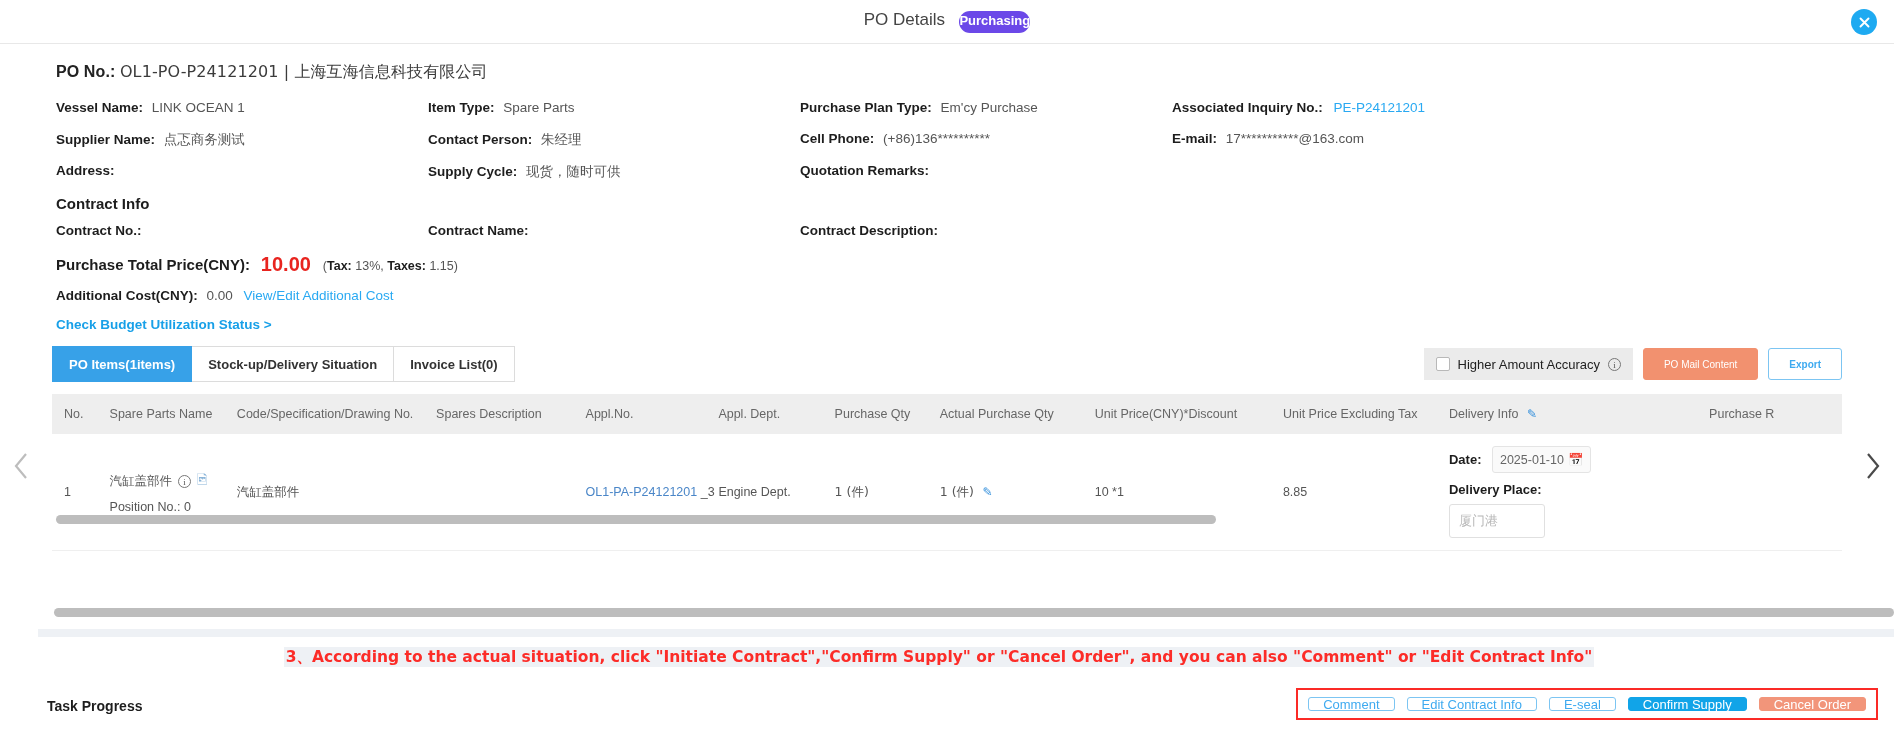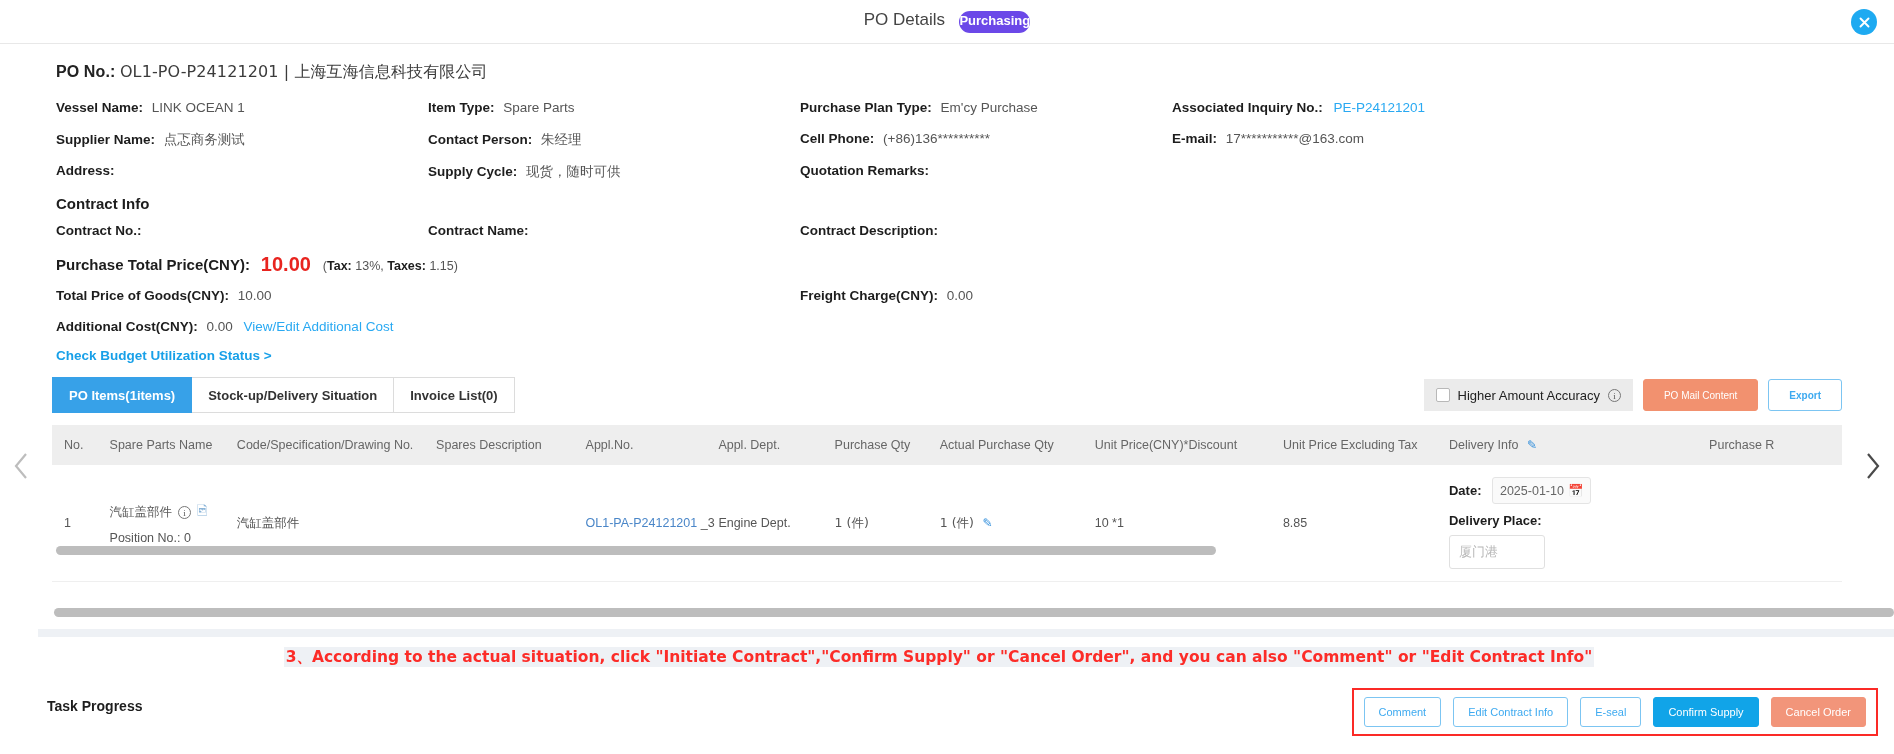--- a/index.html
+++ b/index.html
@@ -224,23 +224,23 @@
     font-size: 14px; font-weight: bold; color: #1d1d1d;
   }
   .action-bar {
     position: absolute; right: 16px; top: 688px;
     display: flex; align-items: center; gap: 12px;
     border: 2px solid #fb2a26;
     padding: 7px 10px;
     background: #fff;
   }
   .abtn {
-    height: 30px; padding: 0 14px;
-    display: flex; align-items: center; justify-content: center;
-    font-size: 11px; border-radius: 3px; cursor: pointer; white-space: nowrap;
+    height: 14px; padding: 0 14px;
+    display: flex; align-items: center; justify-content: center;
+    font-size: 13px; border-radius: 3px; cursor: pointer; white-space: nowrap;
   }
   .abtn.outline { border: 1px solid #7cc5f2; color: #3eaaf0; background: #fff; }
   .abtn.primary { background: #11a4e8; color: #fff; border: 1px solid #11a4e8; }
   .abtn.danger { background: #f2957a; color: #fff; border: 1px solid #f2957a; }
 </style>
 </head>
 <body>
 
 <div class="page">
 
@@ -334,30 +334,20 @@
 
     <div class="price-row">
       <span class="lab">Purchase Total Price(CNY):</span>
       <span class="big">10.00</span>
       <span class="paren">(<b>Tax:</b>
         <span>13%,</span>
         <b>Taxes:</b>
         <span>1.15</span>)</span>
     </div>
 
-    <div class="subprice">
-      <div class="fld">
-        <span class="lab">Total Price of Goods(CNY):</span>
-        <span class="val">10.00</span>
-      </div>
-      <div class="fld">
-        <span class="lab">Freight Charge(CNY):</span>
-        <span class="val">0.00</span>
-      </div>
-    </div>
 
     <div class="linkline fld">
       <span class="lab">Additional Cost(CNY):</span>
       <span class="val">0.00</span>
       <span class="lnk">View/Edit Additional Cost</span>
     </div>
 
     <span class="budget-link">Check Budget Utilization Status &gt;</span>
   </div>
 

